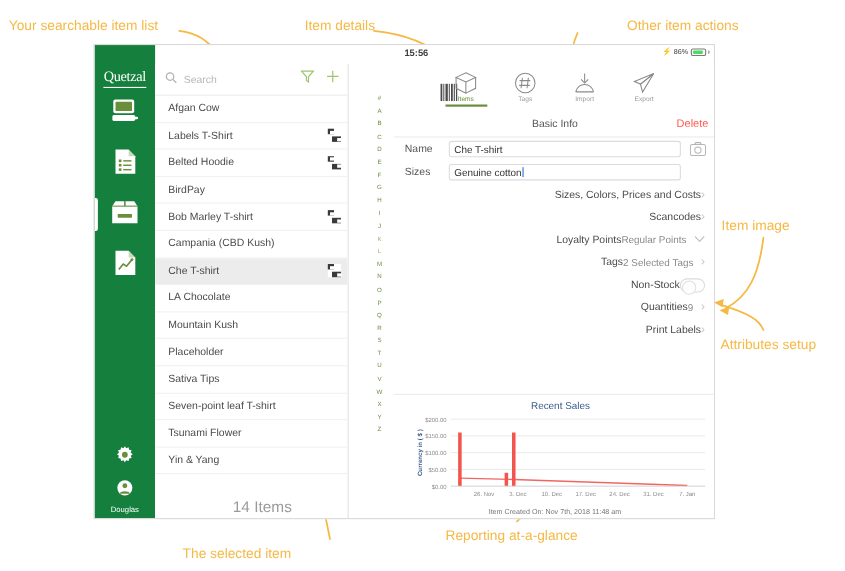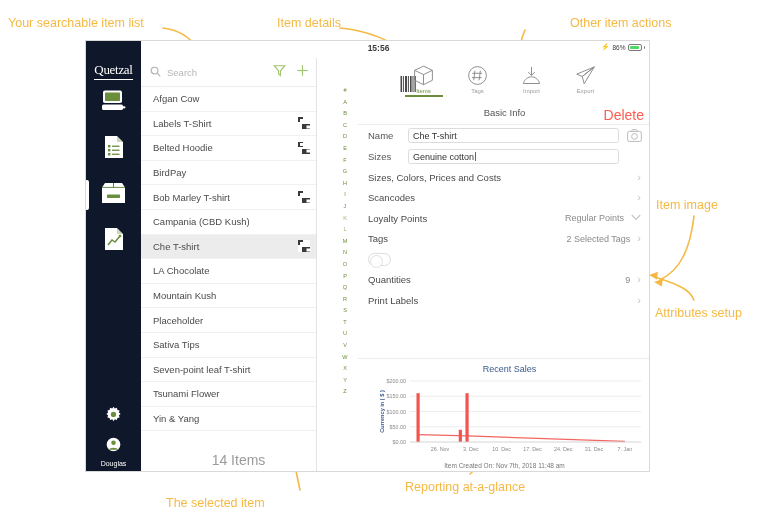--- a/index.html
+++ b/index.html
@@ -35,21 +35,21 @@
   #sb-center { position:absolute; left:0; top:2px; width:565px; text-align:center; font-size:8.5px; color:#3c3c3c; font-weight:bold; padding-left:20px;}
   #sb-right { position:absolute; right:6px; top:2px; font-size:7px; color:#3c3c3c; display:flex; align-items:center; gap:2px;}
   .batt-shell { width:14px; height:7px; border:1px solid #7a7a7a; border-radius:2px; position:relative; display:inline-block;}
   .batt-fill { position:absolute; left:1px; top:1px; bottom:1px; width:9px; background:#4cd964; border-radius:1px;}
   .batt-tip { width:1.5px; height:3px; background:#7a7a7a; border-radius:0 1px 1px 0; display:inline-block;}
   .bolt { font-size:7px; color:#444; }
 
   
   #sidebar {
     position:absolute; left:0; top:0; width:55px; height:432px;
-    background:#0f172a;
+    background:#15803d;
     display:flex; flex-direction:column; align-items:center;
   }
   #logo { margin-top:21px; font-family:"Liberation Serif", serif; color:#ffffff; font-size:13px;
           letter-spacing:-0.3px; border-bottom:1.5px solid #ffffff; padding-bottom:1px; }
   .nav-icon {
     width:55px; height:46px; display:flex; align-items:center; justify-content:center;
     position:relative;
   }
   .nav-icon:first-of-type { margin-top:12px; }
   .nav-icon.active::after {
@@ -105,37 +105,37 @@
   #detail { position:absolute; left:272px; top:17px; width:293px; height:415px; background:#ffffff; }
   #tabbar { height:46px; display:flex; align-items:flex-start; justify-content:center; gap:0px; padding-top:2px;}
   .tab { width:54px; display:flex; flex-direction:column; align-items:center; position:relative; }
   .tab .tab-ico { height:26px; display:flex; align-items:flex-end; }
   .tab .tab-lbl { font-size:6px; color:#9b9b9b; margin-top:2px; }
   .tab.active .tab-lbl { color:#6b8e3d; }
   .tab.active::after { content:""; position:absolute; bottom:-3px; left:8px; right:8px; height:1.6px; background:#6b8e3d; }
   #barcode-btn { position:absolute; left:42px; top:18px; }
   #subhead { height:21px; position:relative; border-bottom:1px solid #ececec; }
   #subhead-title { position:absolute; left:0; top:3px; width:293px; text-align:center; font-size:9.5px; color:#555; }
-  #delete-btn { position:absolute; right:7px; top:3px; font-size:14px; color:#ff5a4f; }
+  #delete-btn { position:absolute; right:7px; top:3px; font-size:10px; color:#ff5a4f; }
 
   .field-row { height:21px; display:flex; align-items:center; padding:0 8px 0 10px; gap:6px; }
   .field-lbl { font-size:9.5px; color:#555; width:34px; flex:0 0 34px; }
   .field-box {
     flex:1; height:14.5px; border:1px solid #dcdcdc; border-radius:2.5px;
     display:flex; align-items:center; padding:0 4px; font-size:9px; color:#333;
     background:#ffffff;
   }
   .caret { display:inline-block; width:1px; height:9px; background:#2f6fd0; margin-left:1px; }
   #camera-btn { width:18px; height:15px; display:flex; align-items:center; justify-content:center; flex:0 0 18px;}
 
   .nav-row {
     height:20.5px; display:flex; align-items:center; padding:0 10px 0 10px;
     font-size:9.5px; color:#4a4a4a;
   }
-  .nav-row .nr-label { flex:1; }
+  .nav-row .nr-label { flex:1;text-align:right; }
   .nav-row .nr-value { font-size:9px; color:#8a8a8a; margin-right:7px; }
   .chev { color:#c4c4c4; font-size:11px; line-height:1; }
   .chev-dn { color:#c4c4c4; font-size:9px; }
   .toggle { width:23px; height:13px; border-radius:7px; border:1px solid #dcdcdc; background:#fff; position:relative; }
   .toggle::after{ content:""; position:absolute; left:1px; top:1px; width:11px; height:11px; border-radius:50%; background:#fff; border:1px solid #e0e0e0; }
 
   
   #chartzone { position:absolute; left:0; top:300px; width:293px; height:115px; border-top:1px solid #ececec; }
   #chart-title { text-align:center; font-size:9px; color:#3a5a8a; padding-top:5px;padding-left:10px; }
   #chart-sub { text-align:center; font-size:6.5px; color:#777; position:absolute; bottom:4px; width:293px;}
@@ -483,20 +483,21 @@
             <polyline points="0.8,1 5,5.4 9.2,1"></polyline>
           </svg>
       </span>
     </div>
     <div class="nav-row">
       <span class="nr-label">Tags</span>
       <span class="nr-value">2 Selected Tags</span>
       <span class="chev">›</span>
     </div>
     <div class="nav-row">
+      <span class="nr-label">Non-Stock</span>
       <span class="toggle"></span>
     </div>
     <div class="nav-row">
       <span class="nr-label">Quantities</span>
       <span class="nr-value">9</span>
       <span class="chev">›</span>
     </div>
     <div class="nav-row">
       <span class="nr-label">Print Labels</span>
       <span class="chev">›</span>

